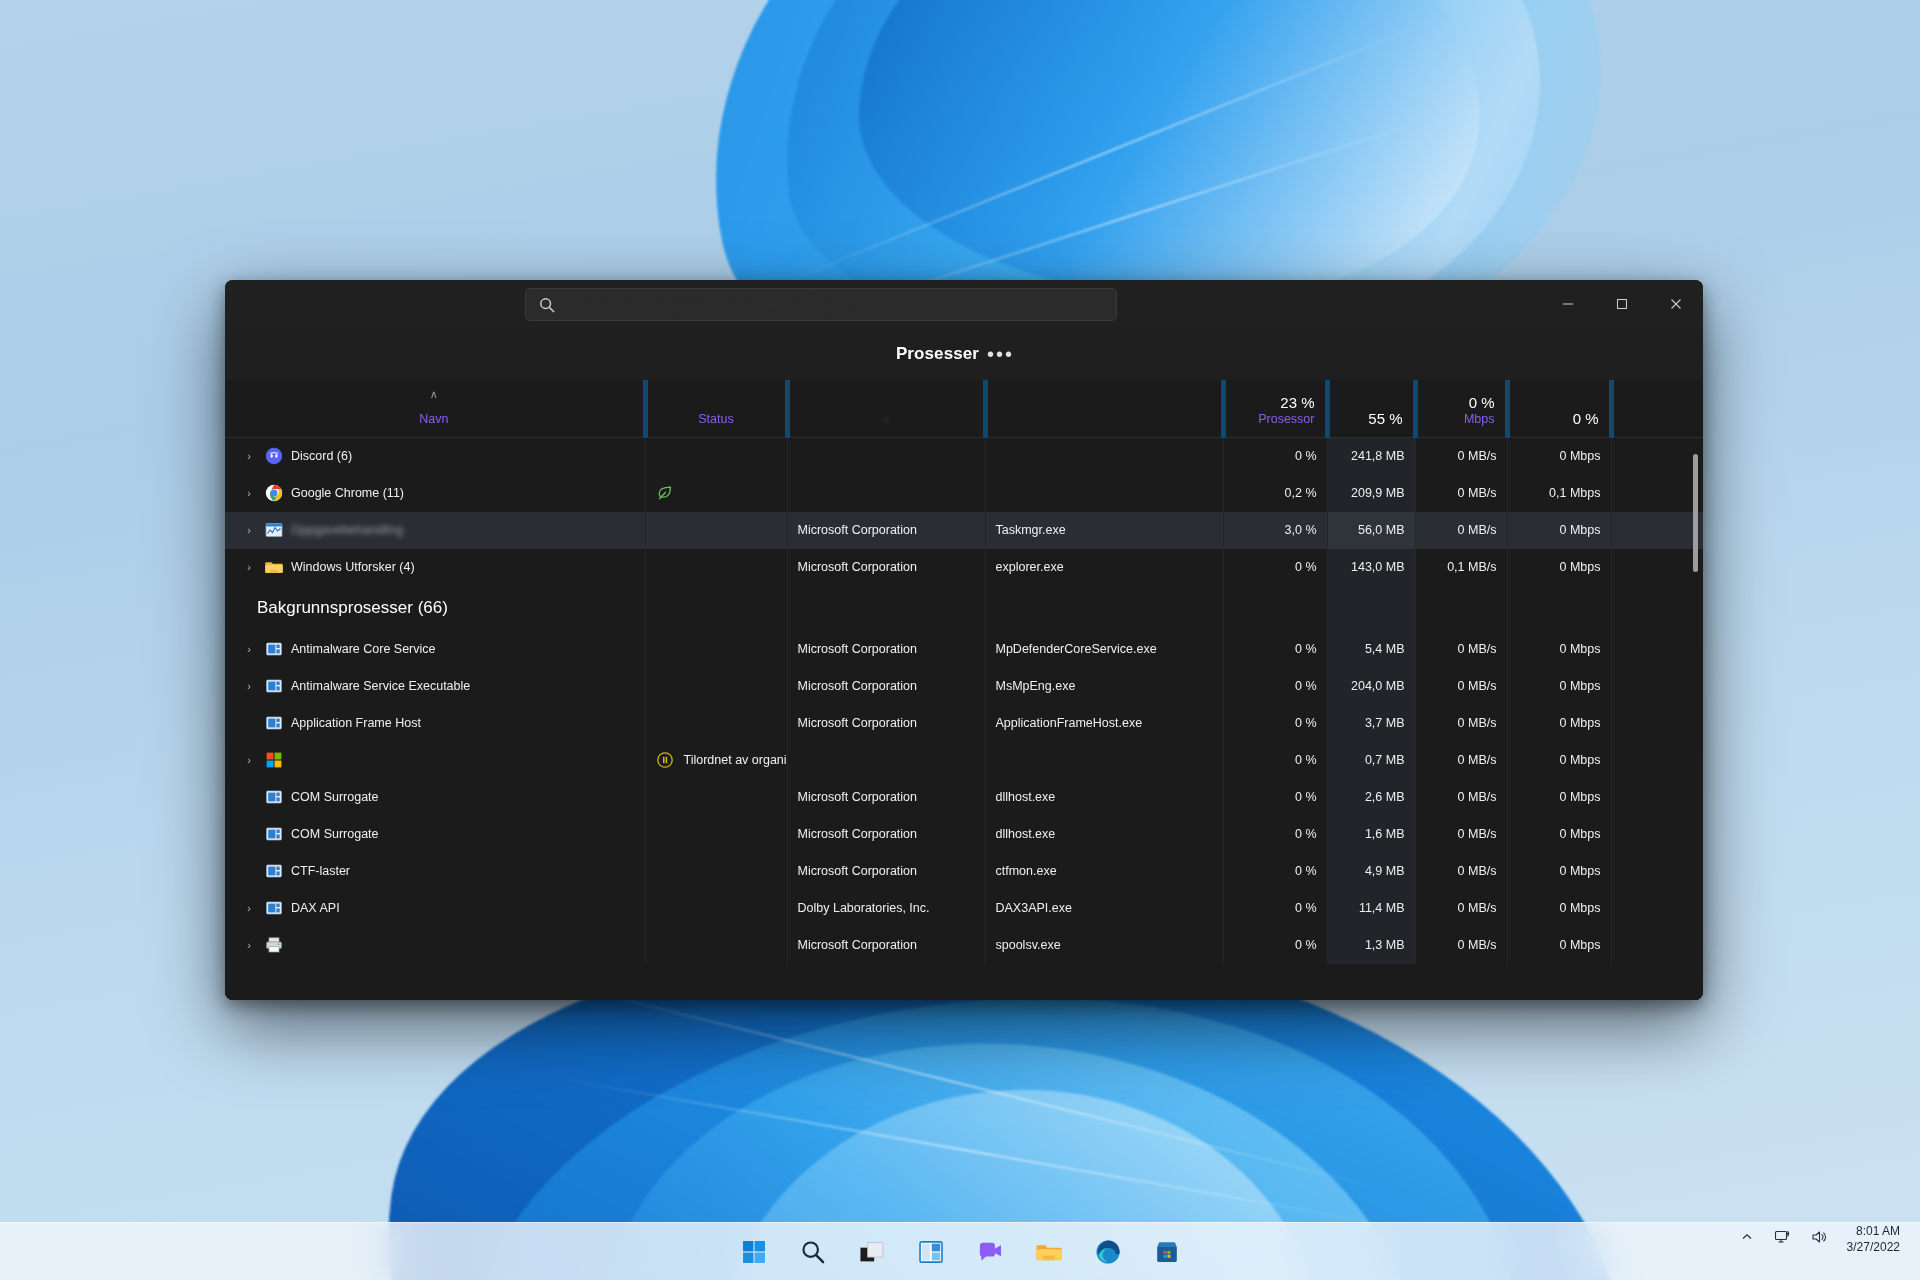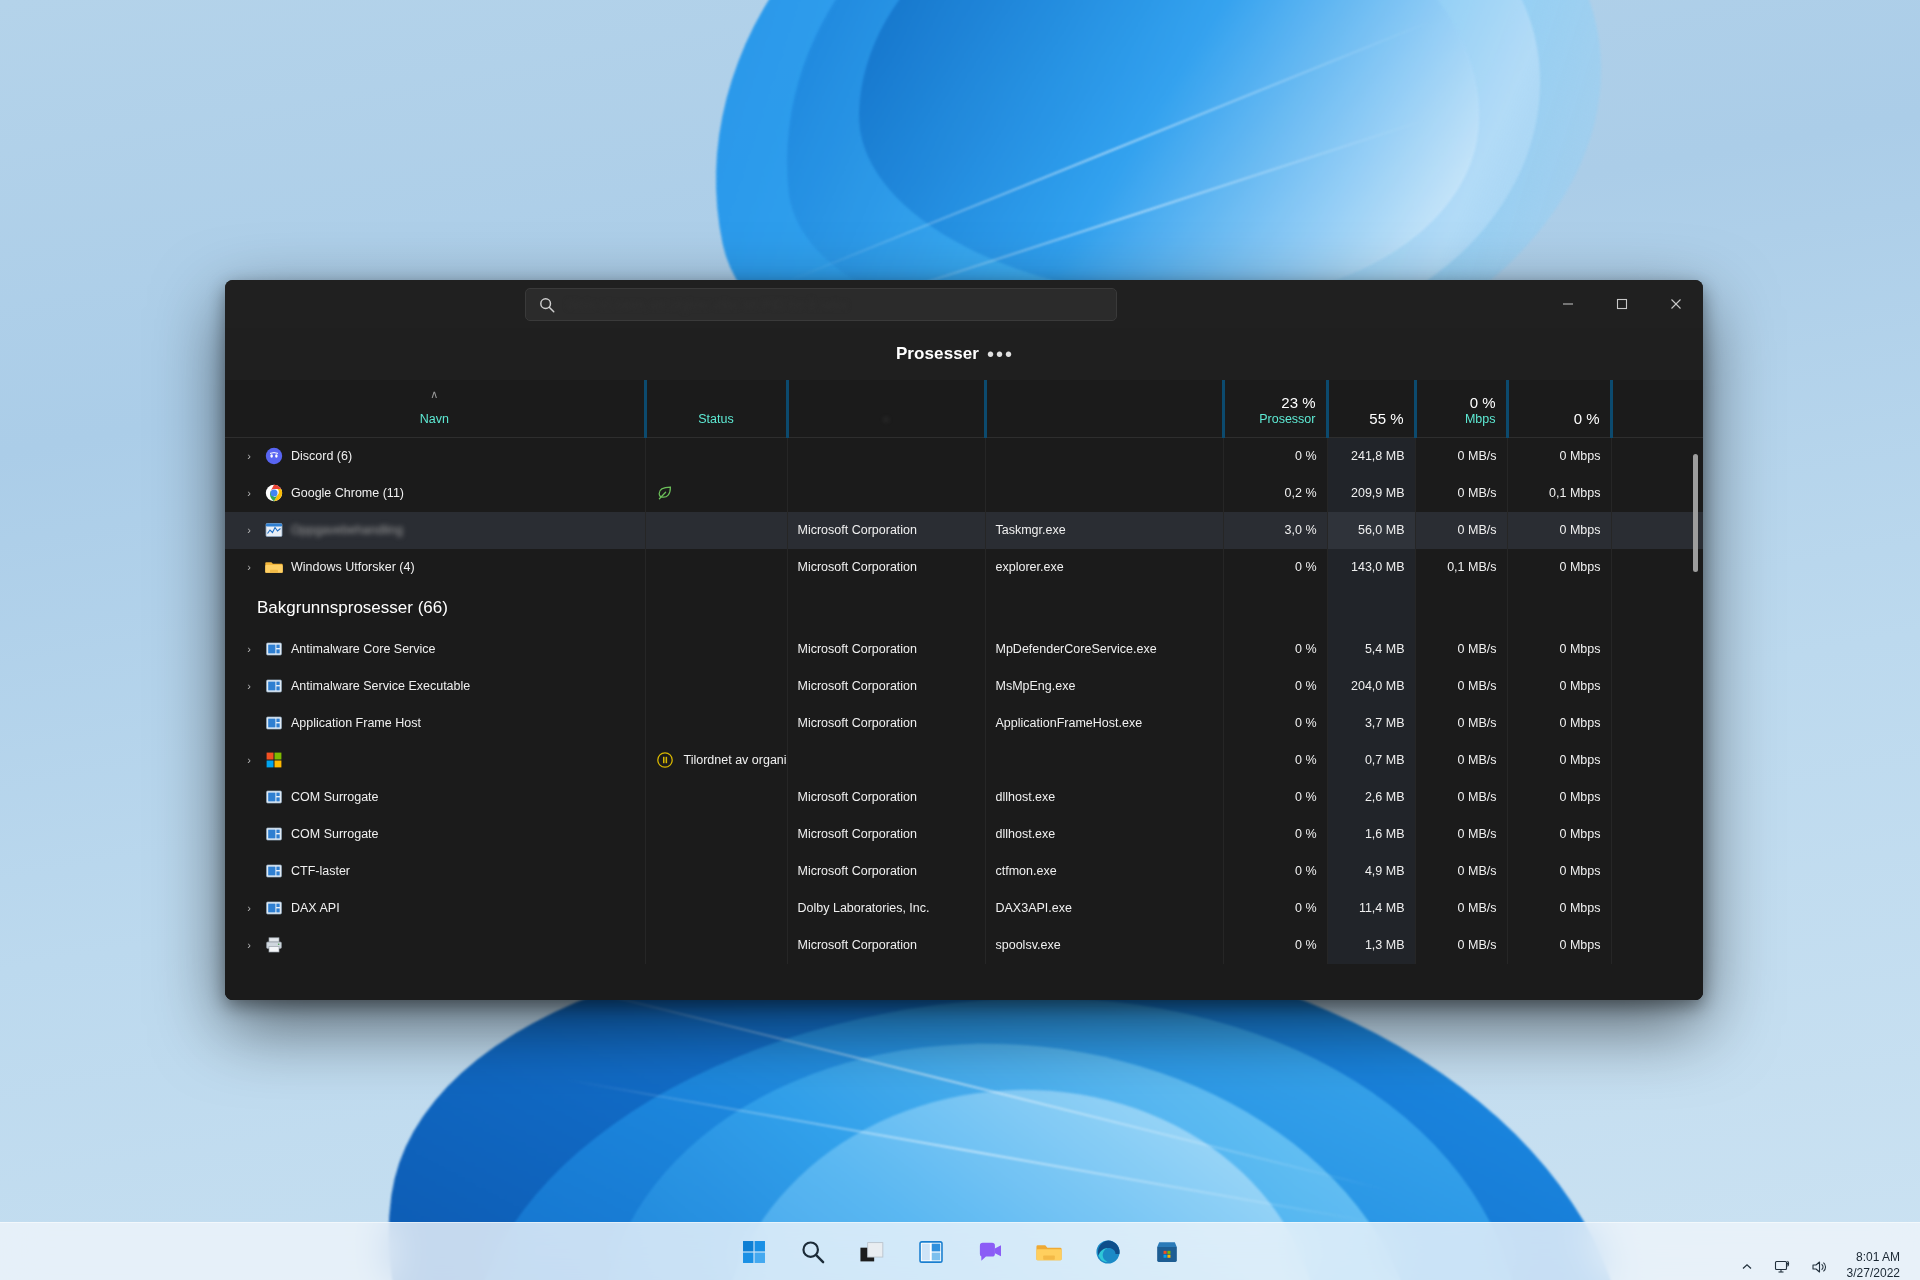--- a/index.html
+++ b/index.html
@@ -100,34 +100,34 @@
   }
   .pageheader h1 { font-size: 17px; font-weight: 600; letter-spacing: .1px; }
   .ellipsis { font-size: 20px; color: #e0e0e0; letter-spacing: 2px; line-height: 1;
               padding: 6px 8px; border-radius:4px; }
 
   
   .tablewrap { flex: 1; display:flex; flex-direction: column; min-height:0; background:#1b1b1b; }
   table { border-collapse: collapse; table-layout: fixed; width: 1478px; }
   .headrow th {
     background: #1b1b1b;
-    border-left: 3px solid #0c4a6e;
+    border-left: 5px solid #0c4a6e;
     border-bottom: 1px solid #2e2e2e;
     vertical-align: bottom;
     padding: 0 10px 9px 10px;
     height: 57px;
     font-weight: 400;
     font-size: 12.5px;
     color: #e6e6e6;
     position: relative;
   }
   .headrow th:first-child { border-left: none; }
   .th-inner { display:flex; flex-direction:column; justify-content:flex-end; height:100%; }
   .th-num { font-size: 15px; color:#fff; text-align:right; line-height: 1.15; }
-  .th-lbl { font-size: 12.5px; color:#5eead4; line-height: 1.3; }
+  .th-lbl { font-size: 12.5px; color:#8b5cf6; line-height: 1.3; }
   .th-right .th-lbl { text-align:right; }
   .sortcaret {
     position:absolute; top: 8px; left: 0; right: 0;
     text-align:center; font-size: 11px; color:#9a9a9a;
   }
   .blurlbl { filter: blur(2.4px); color:#8a8a8a; }
 
   .bodyscroll {
     flex: 1; overflow: hidden; position: relative; background:#1b1b1b;
   }
@@ -171,21 +171,21 @@
     position:absolute; left:0; bottom:0; width:1920px; height:58px;
     background: rgba(238,244,250,.82);
     backdrop-filter: blur(20px);
     border-top: 1px solid rgba(255,255,255,.5);
     display:flex; align-items:center; justify-content:center;
   }
   .tb-icons { display:flex; align-items:center; gap: 19px; }
   .tb-btn { width:40px; height:40px; display:flex; align-items:center; justify-content:center; border-radius:5px; }
   .tray {
     position:absolute; right: 14px; top:0; height:58px;
-    display:flex; align-items:flex-end; gap: 8px; color:#22303c;
+    display:flex; align-items:flex-start; gap: 8px; color:#22303c;
   }
   .tray-ic { width:28px; height:28px; display:flex; align-items:center; justify-content:center; }
   .clock { text-align:right; font-size: 12px; line-height:1.35; color:#1a2733; padding: 0 6px; }
 </style>
 </head>
 <body>
 
 <div id="desktop">
   <div class="bloom b1"></div>
   <div class="bloom b2"></div>

